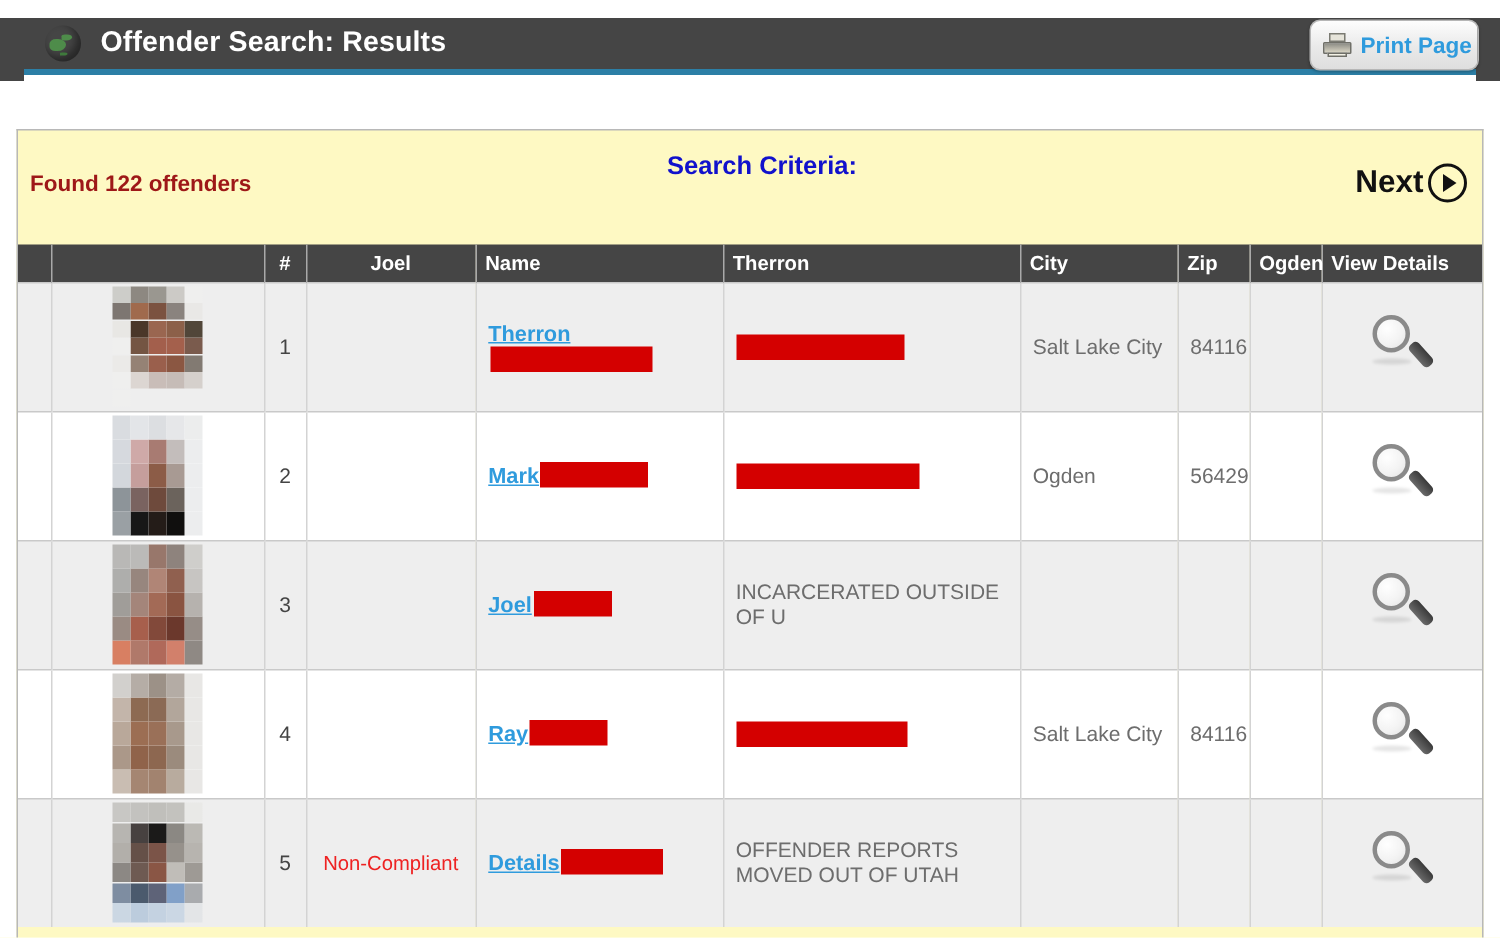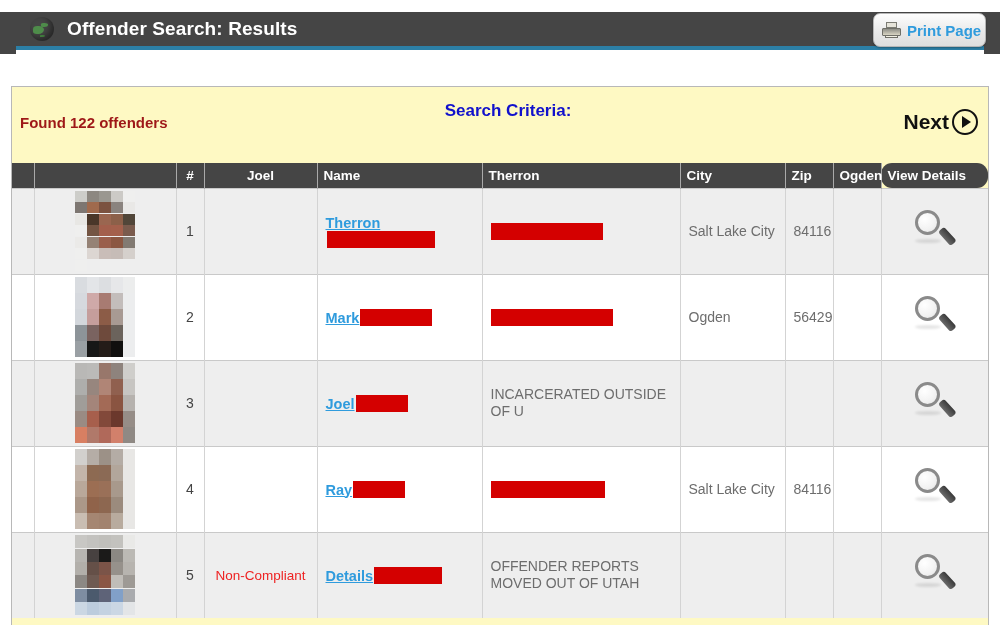--- a/index.html
+++ b/index.html
@@ -131,21 +131,21 @@
   
   table { border-collapse: collapse; width: 100%; table-layout: fixed; }
   thead th {
     background: #454545; color: #fff;
     font-size: 13.5px; font-weight: bold;
     height: 25px; padding: 0 6px;
     text-align: left; vertical-align: middle;
     border-right: 1px solid #a9a9a9;
   }
   thead th.ctr { text-align: center; padding: 0; }
-  thead th:last-child { border-right: none; border-radius: 11px; }
+  thead th:last-child { border-right: none; }
 
   tbody td {
     border-right: 1px solid #d3d3d3;
     border-top: 1px solid #c9c9c9;
     font-size: 14px; color: #666;
     vertical-align: middle; padding: 0 8px;
     height: 86px;
   }
   tbody td:last-child { border-right: none; }
   tbody tr.alt td { background: #eeeeee; }

